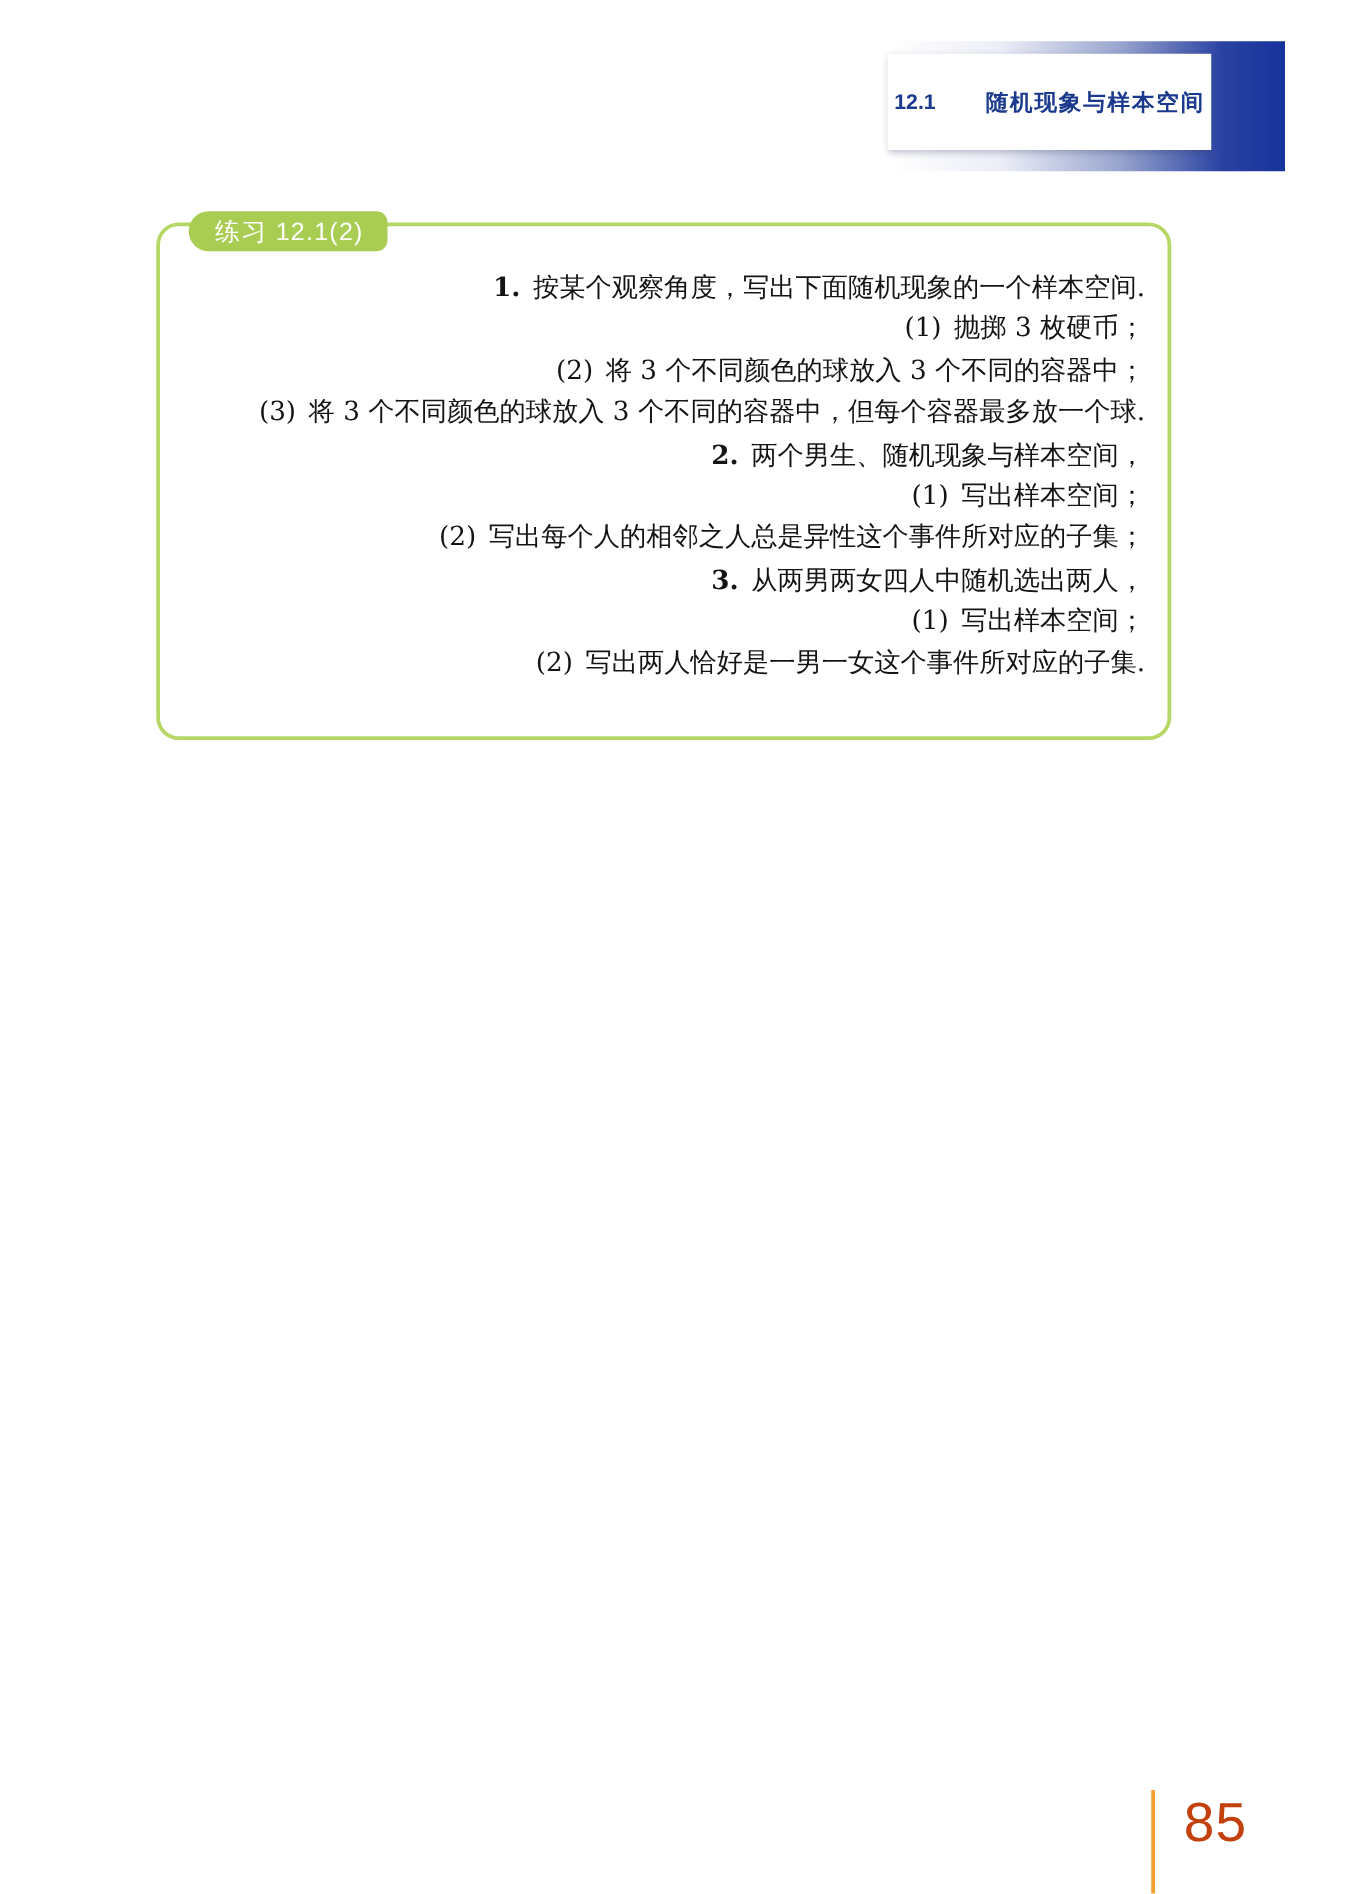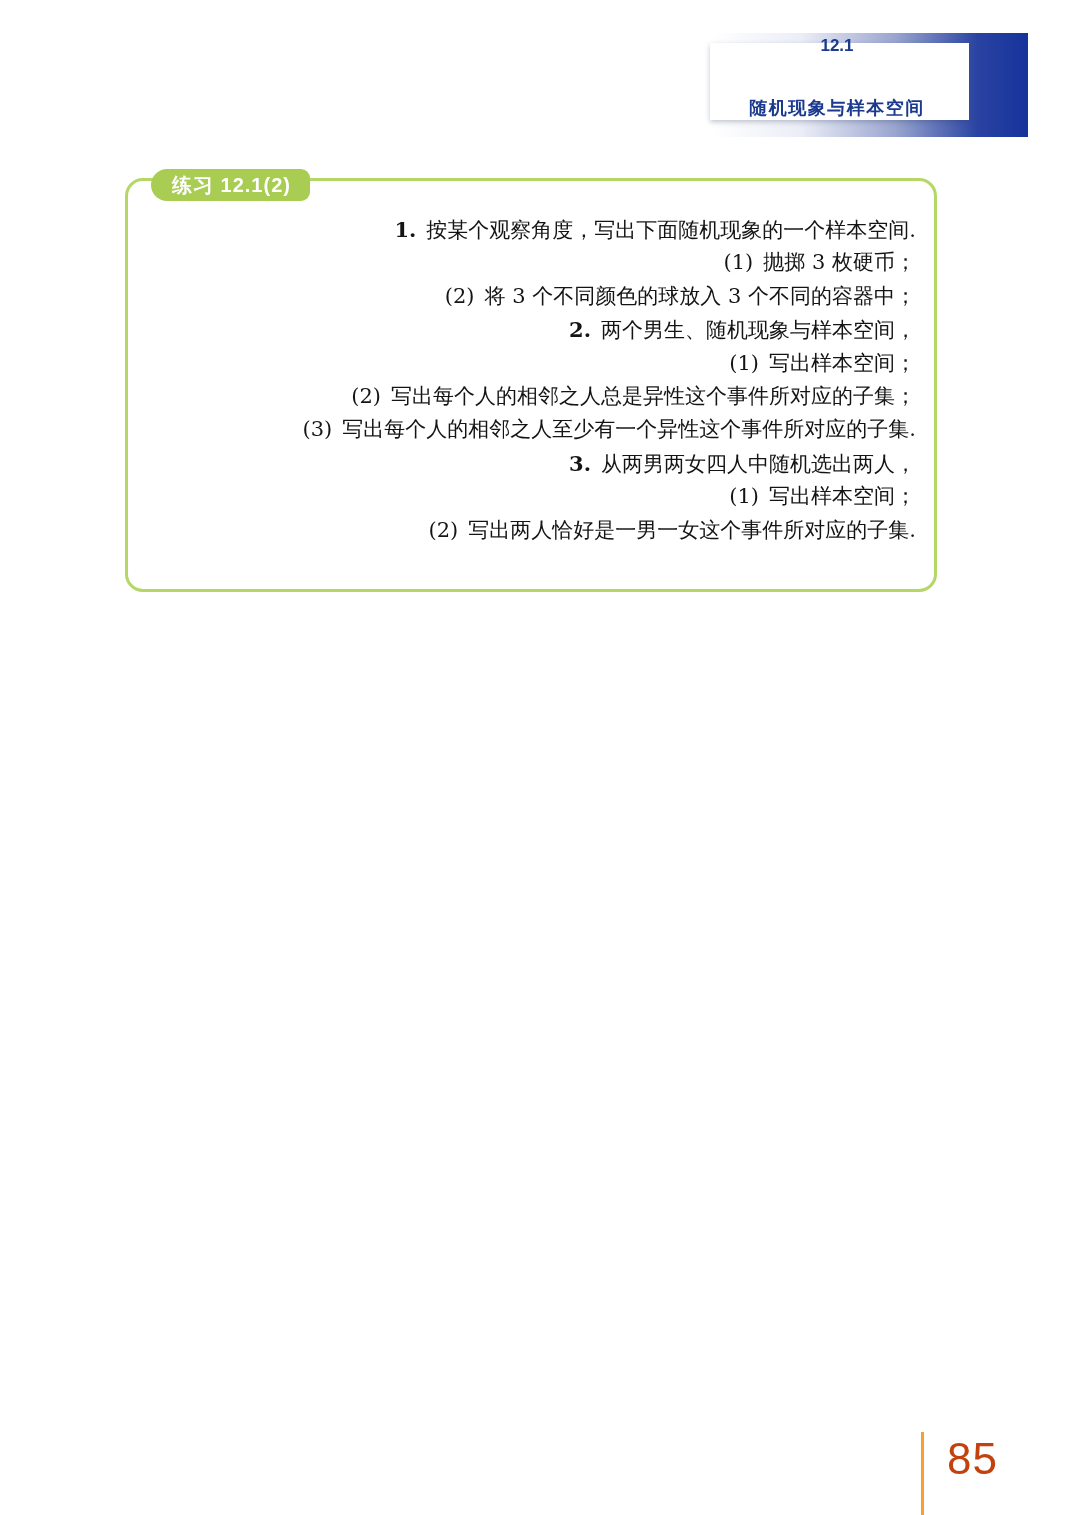--- a/index.html
+++ b/index.html
@@ -28,21 +28,20 @@
     top: 10px;
     width: 259px;
     height: 77px;
     background: #ffffff;
     box-shadow: 0 2px 5px rgba(40, 50, 90, 0.28);
     display: flex;
     align-items: center;
     justify-content: flex-end;
     gap: 40px;
     padding-right: 5px;
-    flex-direction: column;
   }
   .header-num {
     color: #1b3a8e;
     font-weight: bold;
     font-size: 17px;
   }
   .header-title {
     color: #1b3a8e;
     font-weight: bold;
     font-size: 18px;
@@ -63,21 +62,21 @@
   }
   .exercise-label {
     position: absolute;
     left: 23px;
     top: -12px;
     height: 32px;
     padding: 0 19px 0 21px;
     background: #a8cd52;
     color: #ffffff;
     border-radius: 16px 9px 9px 16px;
-    font-weight: bold;
+    font-weight: normal;
     font-size: 20px;
     letter-spacing: 1px;
     display: flex;
     align-items: center;
     white-space: nowrap;
   }
   .exercise-lines {
     position: absolute;
     left: 48px;
     top: 32px;
@@ -134,36 +133,36 @@
   </div>
 
   <div class="line">
     <span class="line-num">(1)</span><span class="line-text">抛掷 3 枚硬币；</span>
   </div>
 
   <div class="line">
     <span class="line-num">(2)</span><span class="line-text">将 3 个不同颜色的球放入 3 个不同的容器中；</span>
   </div>
 
+  <div class="line">
+    <span class="line-num">(3)</span><span class="line-text">将 3 个不同颜色的球放入 3 个不同的容器中，但每个容器最多放一个球.</span>
+  </div>
 
   <div class="line">
     <span class="line-num bold">2.</span><span class="line-text">两个男生、随机现象与样本空间，</span>
   </div>
 
   <div class="line">
     <span class="line-num">(1)</span><span class="line-text">写出样本空间；</span>
   </div>
 
   <div class="line">
     <span class="line-num">(2)</span><span class="line-text">写出每个人的相邻之人总是异性这个事件所对应的子集；</span>
   </div>
 
-  <div class="line">
-    <span class="line-num">(3)</span><span class="line-text">写出每个人的相邻之人至少有一个异性这个事件所对应的子集.</span>
-  </div>
 
   <div class="line">
     <span class="line-num bold">3.</span><span class="line-text">从两男两女四人中随机选出两人，</span>
   </div>
 
   <div class="line">
     <span class="line-num">(1)</span><span class="line-text">写出样本空间；</span>
   </div>
 
   <div class="line">

